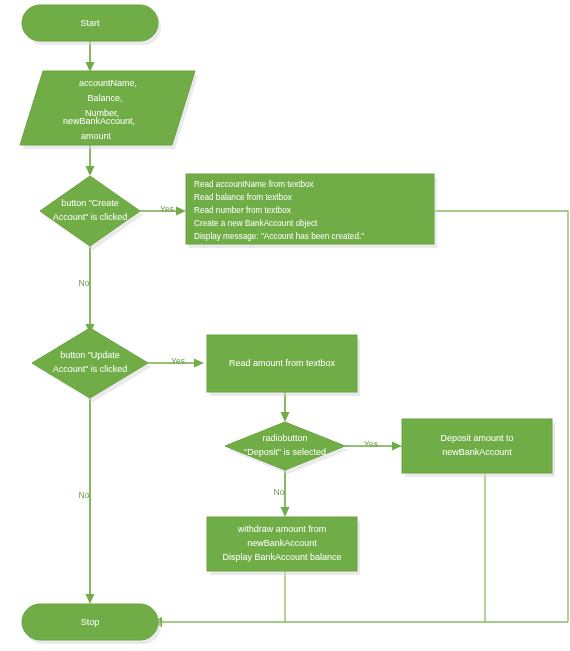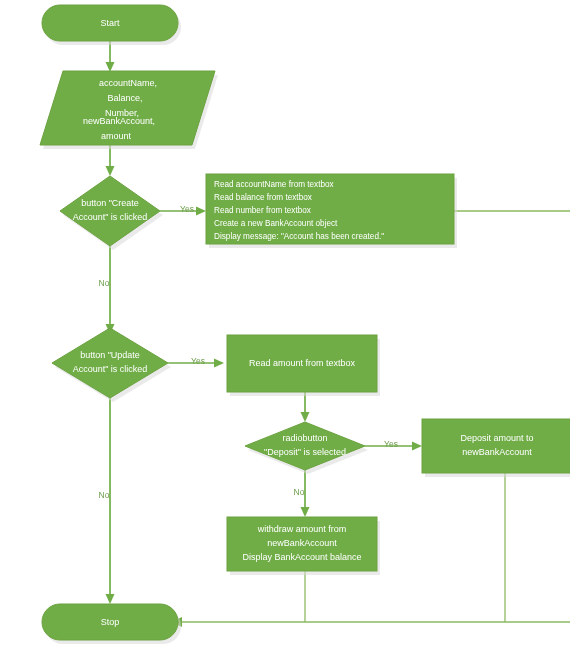--- a/index.html
+++ b/index.html
@@ -11,21 +11,20 @@
   body {
     width: 570px;
     height: 651px;
     font-family: "Liberation Sans", sans-serif;
     overflow: hidden;
   }
   #flowchart-root {
     position: relative;
     width: 476px;
     height: 651px;
-    padding-left: 20px;
   }
   svg.flow-canvas {
     display: block;
     width: 570px;
     height: 651px;
   }
   .shape-fill {
     fill: #70ad47;
   }
   .shape-stroke {

